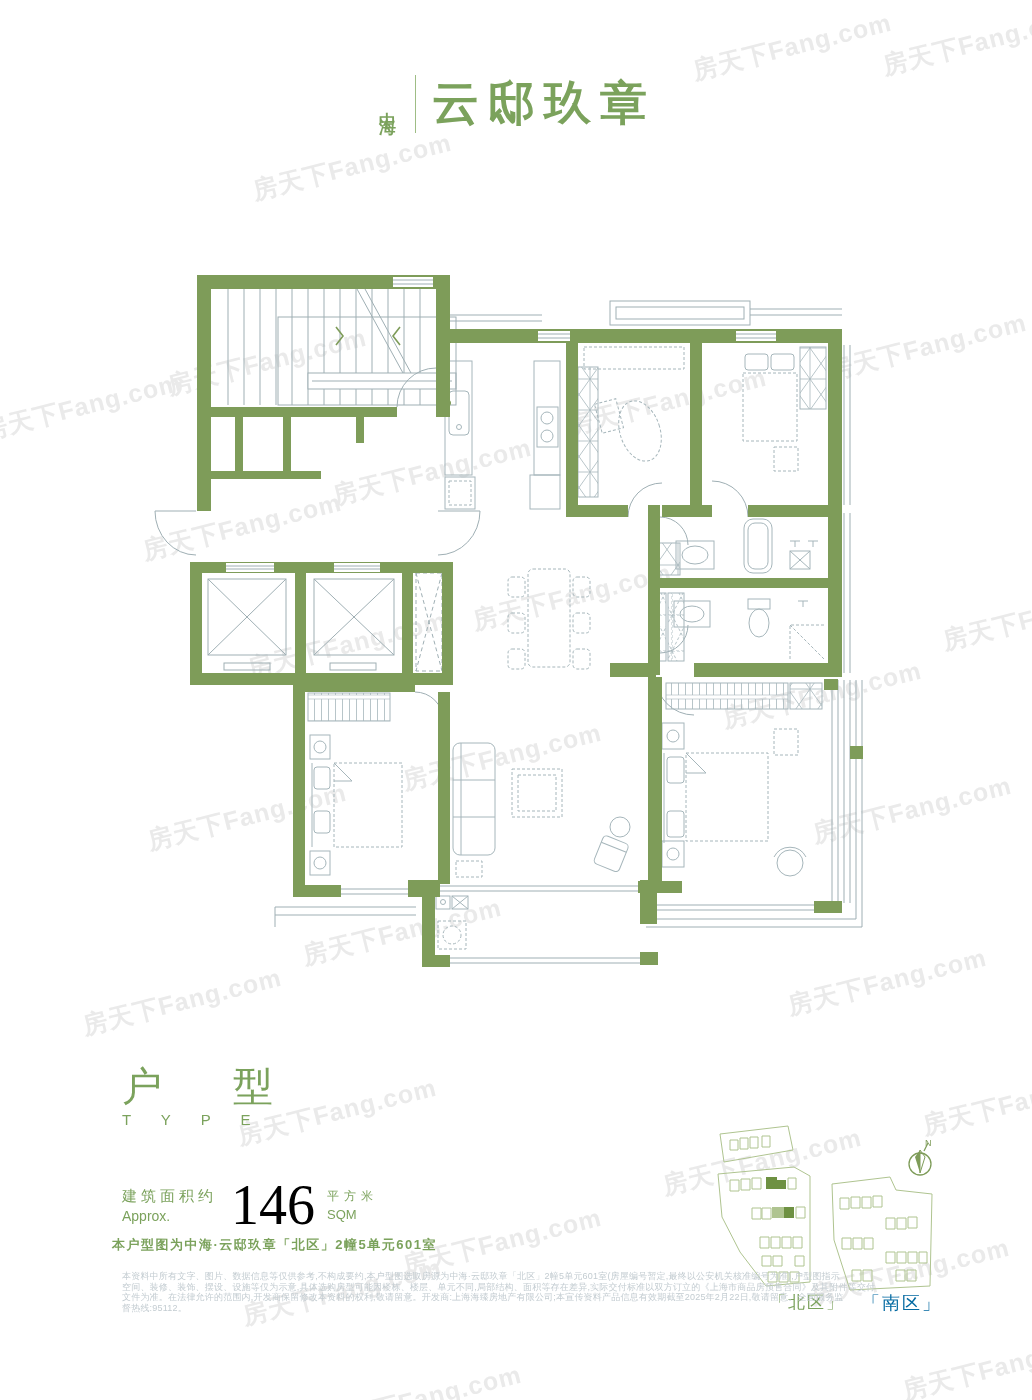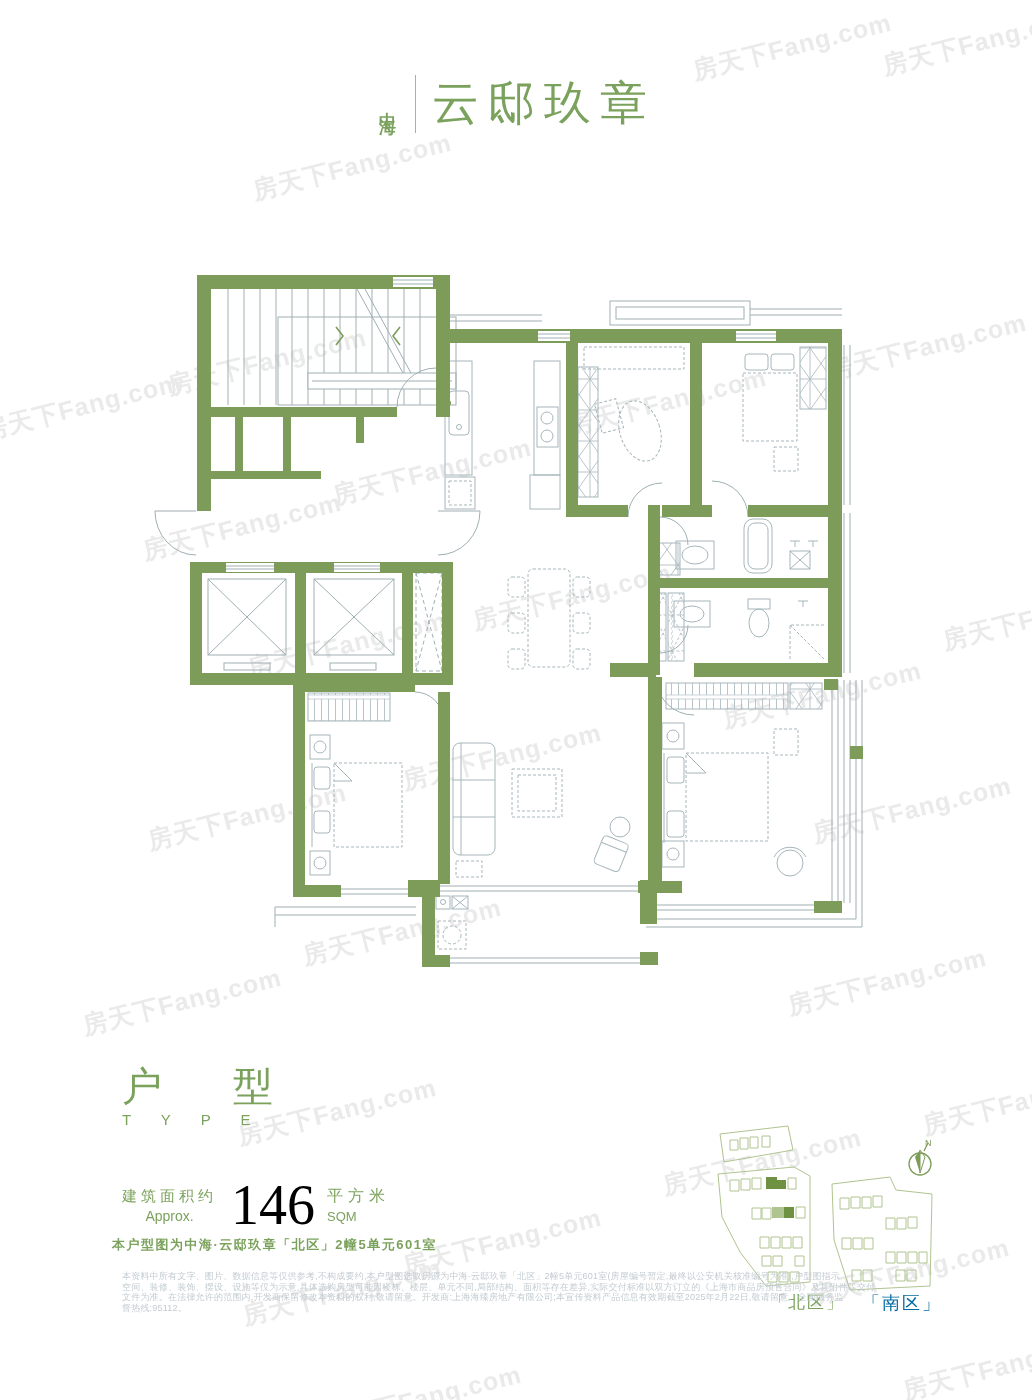--- a/index.html
+++ b/index.html
@@ -9,38 +9,38 @@
   #wm-layer{position:absolute;inset:0;z-index:1;pointer-events:none;}
   .wm{position:absolute;font-size:25px;font-weight:600;color:#eaeaea;
       white-space:nowrap;transform:rotate(-14deg);letter-spacing:1px;}
   
   #header{position:absolute;left:0;top:72px;width:1032px;display:flex;
           justify-content:center;align-items:center;z-index:2;}
   #brand-small{writing-mode:vertical-rl;text-orientation:upright;
       font-size:17px;letter-spacing:6px;color:#7ba25c;font-weight:600;
       font-family:"Liberation Serif",serif;}
   #brand-divider{width:1px;height:58px;background:#9ebd85;margin:0 16px;}
-  #brand-main{font-size:47px;color:#7ba25c;font-weight:400;letter-spacing:9px;
+  #brand-main{font-size:47px;color:#7ba25c;font-weight:700;letter-spacing:9px;
       font-family:"Liberation Serif",serif;}
   
   #plan{position:absolute;left:150px;top:255px;z-index:2;}
   
   #type-block{position:absolute;left:122px;top:1062px;z-index:2;display:flex;align-items:center;gap:6px;}
   #type-cn{font-size:40px;color:#7ba25c;letter-spacing:30px;line-height:1.2;white-space:nowrap;}
   #type-en{font-size:15px;color:#7ba25c;letter-spacing:13px;margin-top:1px;white-space:nowrap;}
   #type-code{font-family:"Liberation Serif",serif;font-size:125px;line-height:0.82;
       color:#7ba25c;margin-left:18px;letter-spacing:2px;}
   
   #area-block{position:absolute;left:122px;top:1183px;z-index:2;display:flex;align-items:center;}
   .area-side{display:flex;flex-direction:column;color:#7ba25c;}
   #area-approx-cn{font-size:15px;letter-spacing:4px;}
-  #area-approx-en{font-size:14px;margin-top:2px;text-align:center;}
+  #area-approx-en{font-size:14px;margin-top:2px;}
   #area-value{font-family:"Liberation Serif",serif;font-size:56px;line-height:0.8;
       color:#000000;margin:0 12px 0 14px;}
-  #area-unit-cn{font-size:16px;letter-spacing:5px;}
+  #area-unit-cn{font-size:12px;letter-spacing:5px;}
   #area-unit-en{font-size:13px;margin-top:2px;}
   #caption{position:absolute;left:112px;top:1236px;z-index:2;font-size:13px;
       font-weight:700;color:#7ba25c;letter-spacing:1.5px;}
   #disclaimer{position:absolute;left:122px;top:1271px;width:770px;z-index:2;
       font-size:9px;line-height:10.5px;color:#c3ccd1;letter-spacing:.2px;}
   
   #siteplan{position:absolute;left:700px;top:1120px;z-index:2;}
   #north-label{position:absolute;left:752px;top:1291px;width:110px;text-align:center;
       font-size:17px;color:#7ba25c;letter-spacing:2px;z-index:2;}
   #south-label{position:absolute;left:862px;top:1291px;width:110px;text-align:left;

